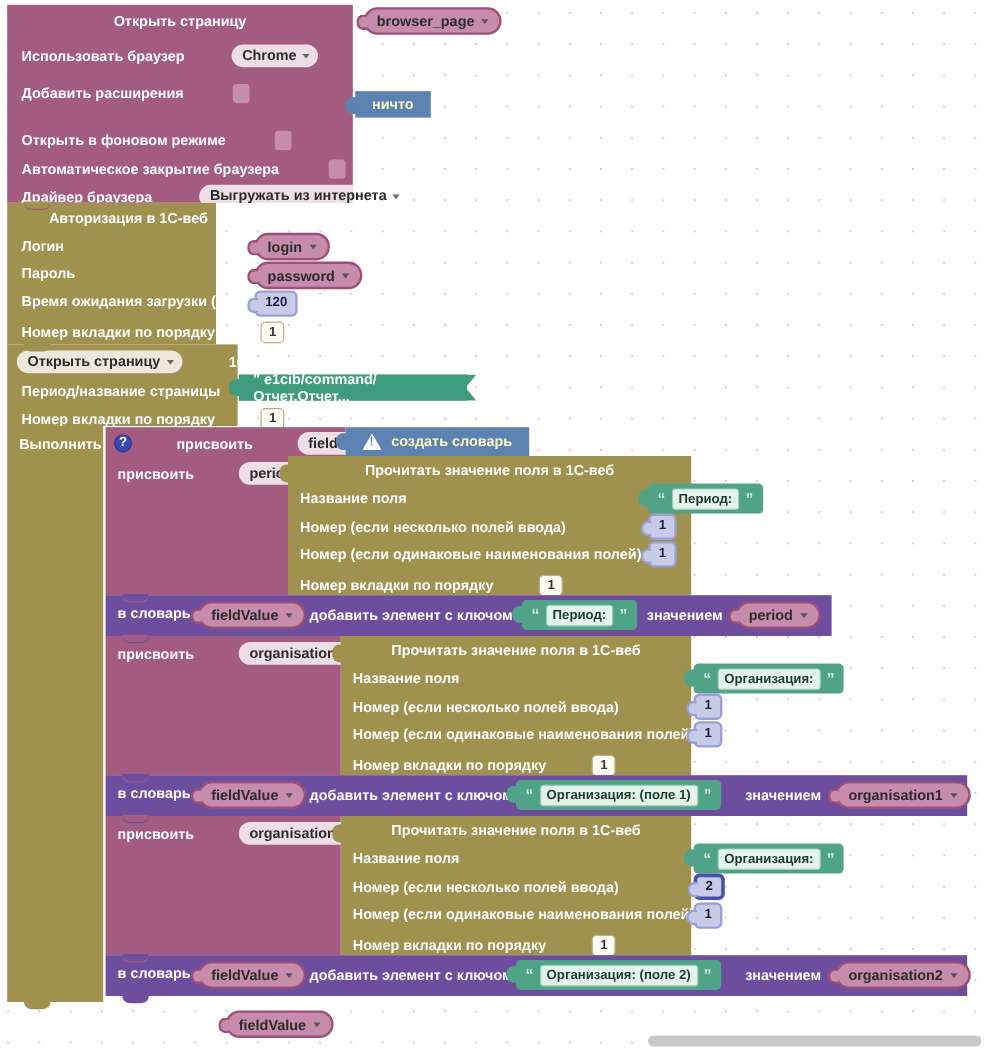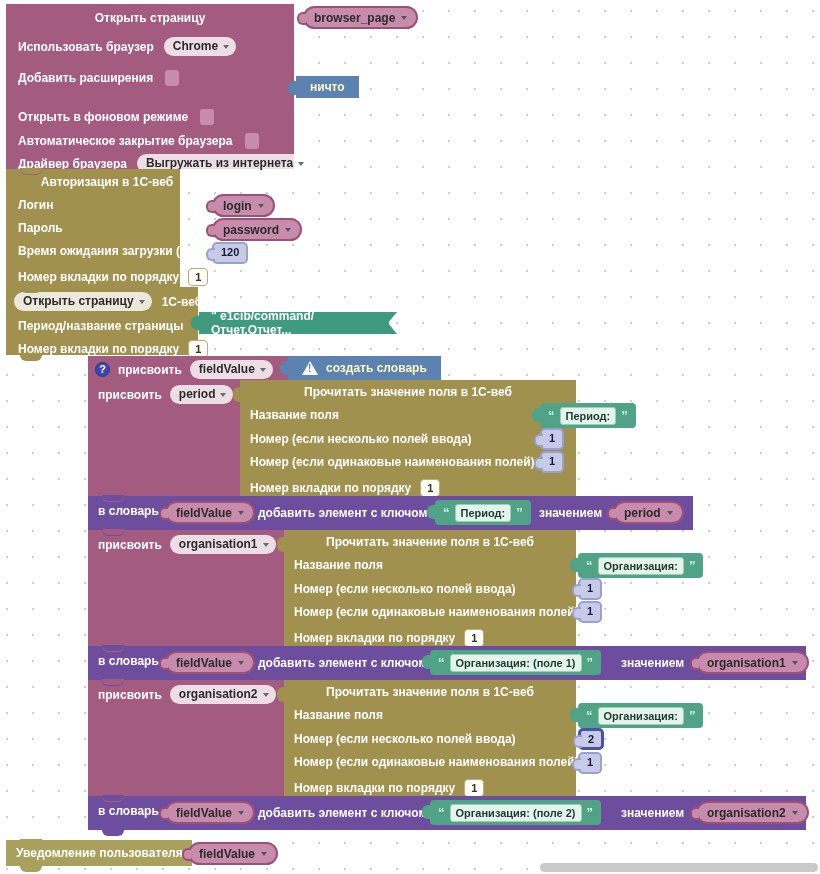--- a/index.html
+++ b/index.html
@@ -47,20 +47,21 @@
     width: 8px; height: 15px;
     border-radius: 6px 0 0 6px;
     z-index: 2;
   }
 
   .row {
     position: absolute;
     display: flex;
     align-items: center;
     white-space: nowrap;
+    gap: 29px;
   }
   .lbl { color: #fff; font-size: 12px; font-weight: bold; }
   .hdr {
     position: absolute;
     color: #fff; font-size: 12px; font-weight: bold;
     text-align: center;
   }
 
   
   .field {
@@ -341,20 +342,25 @@
       <span class="field" style="margin-left:9px;">1</span>
     </div>
   </div>
 
   <div class="urlblk" style="left:199px; top:312px; width:190px;">
     <span class="urltab"></span>
     <span>" e1cib/command/Отчет.Отчет...</span>
     <span class="urljag"></span>
   </div>
 
+  <div class="blk" style="left:6px; top:355px; width:80px; height:480px; background:#a0914f;">
+    <div class="notch-top" style="background:#a0914f;"></div>
+    <div class="notch-bot" style="background:#a0914f;"></div>
+    <div class="lbl" style="position:absolute; left:10px; top:9px;">Выполнить</div>
+  </div>
 
   <div class="blk" style="left:88px; top:356px; width:200px; height:24px; background:#a45b80;">
     <div class="notch-bot" style="background:#a45b80;"></div>
     <div class="row" style="left:7px; top:4px;">
       <span class="icon-q">?</span>
       <span class="lbl" style="margin-left:8px;">присвоить</span>
       <span class="dd" style="margin-left:8px;">
         <span>fieldValue</span>
         <i class="caret"></i>
       </span>
@@ -577,25 +583,20 @@
     <span class="txtfield">Организация: (поле 2)</span>
     <span class="q">”</span>
   </div>
   <div class="lbl" style="position:absolute; left:621px; top:806px;">значением</div>
   <div class="varblk" style="left:696px; top:801px;">
     <span class="vartab"></span>
     <span>organisation2</span>
     <i class="caret"></i>
   </div>
 
-  <div class="blk" style="left:6px; top:840px; width:186px; height:26px; background:#a9a05e;">
-    <div class="notch-top" style="background:#a9a05e;"></div>
-    <div class="notch-bot" style="background:#a9a05e;"></div>
-    <div class="lbl" style="position:absolute; left:10px; top:7px;">Уведомление пользователя</div>
-  </div>
   <div class="varblk" style="left:188px; top:842px;">
     <span class="vartab"></span>
     <span>fieldValue</span>
     <i class="caret"></i>
   </div>
 
   <div id="hscroll"></div>
 
 </div>
 

